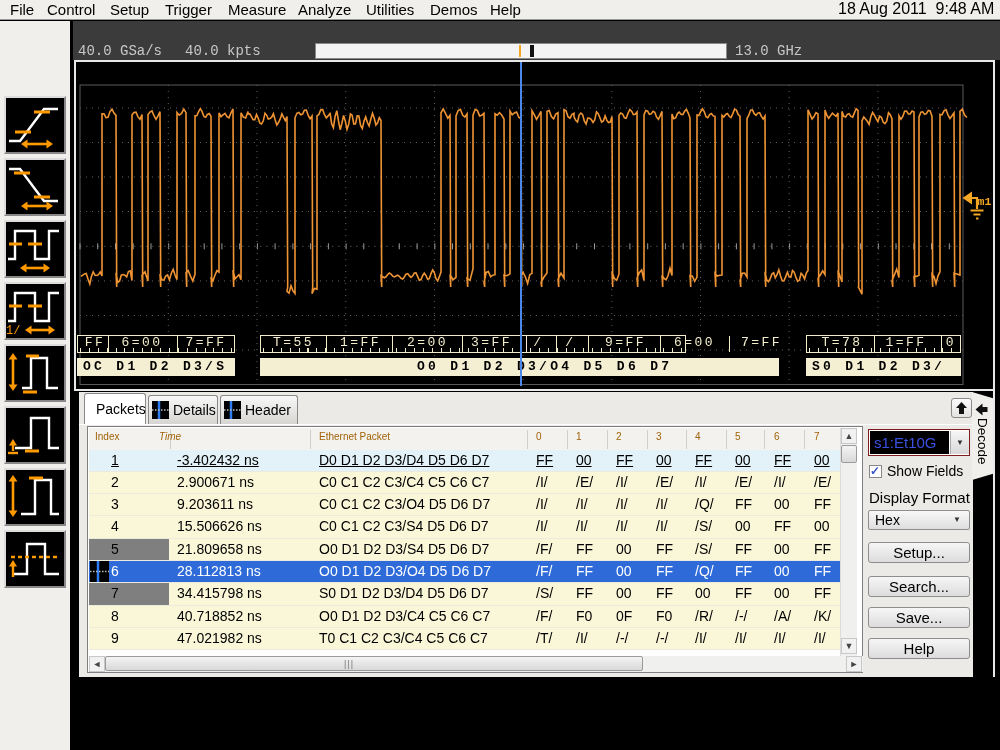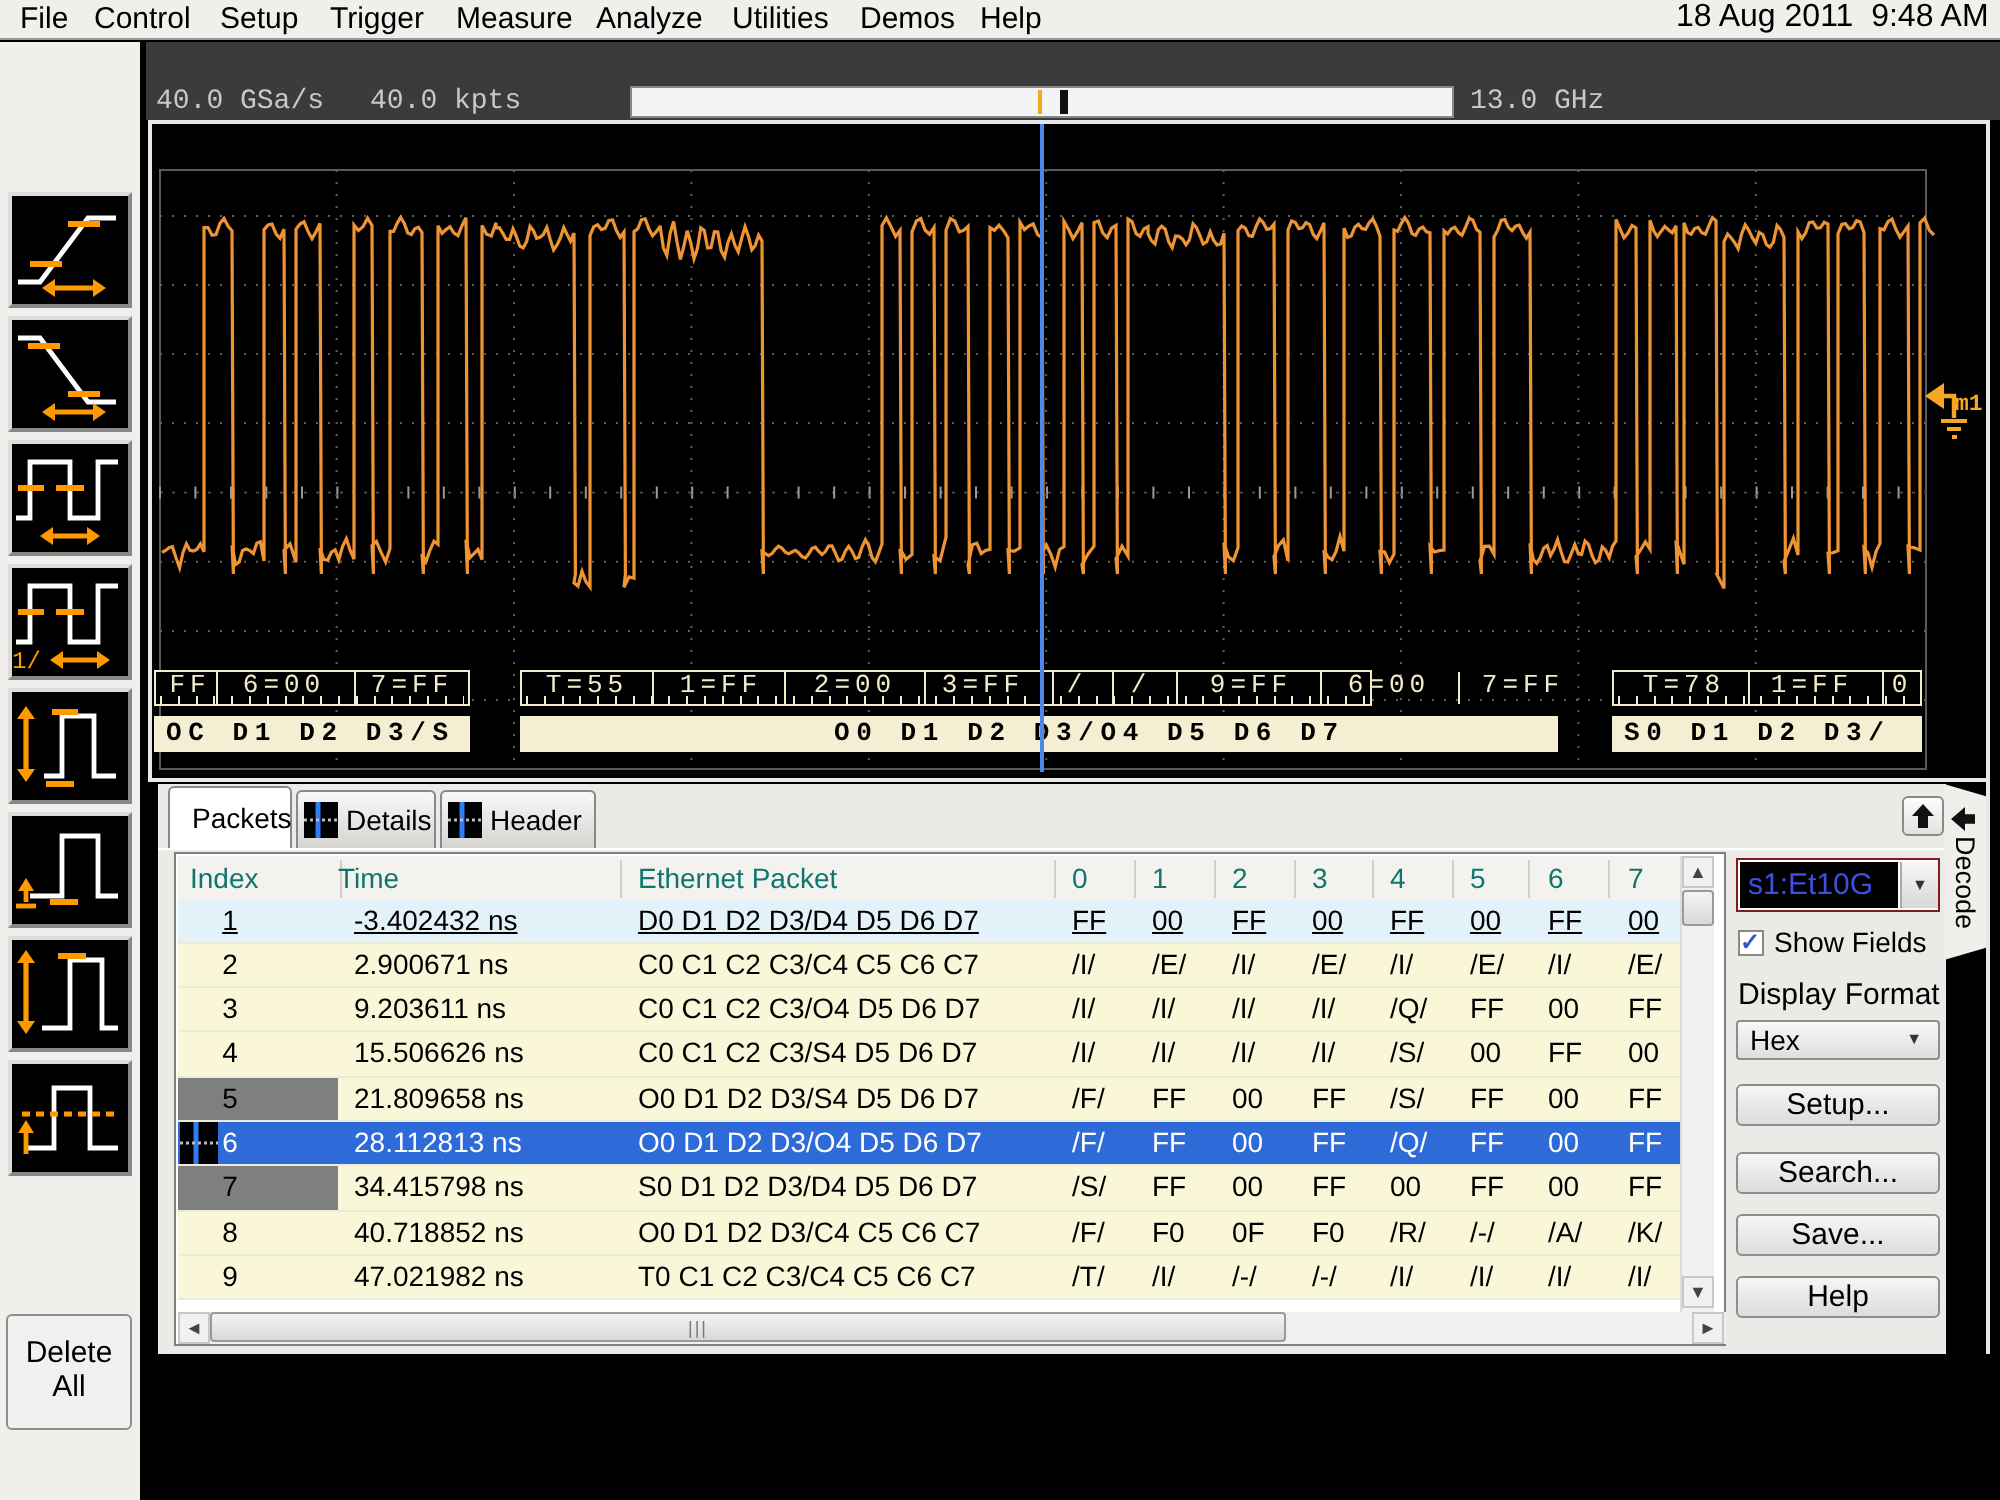--- a/index.html
+++ b/index.html
@@ -31,35 +31,35 @@
 #cursor { position:absolute; left:520px; top:62px; width:2px; height:324px; background:#4d87e8; }
 #panel { position:absolute; left:79px; top:392px; width:912px; height:285px; background:#ebeae7; }
 .tab { position:absolute; top:3px; height:29px; background:linear-gradient(#f8f8f8,#d6d5d2);
   border:1px solid #898989; border-bottom:none; border-radius:3px 3px 0 0; font-size:14px; color:#000; }
 #tab1 { left:5px; top:1px; width:62px; height:31px; background:#fff; z-index:3; }
 #tab1 span { position:absolute; left:11px; top:7px; }
 .tabicon { position:absolute; left:3px; top:5px; }
 #tabline { position:absolute; left:0px; top:32px; width:912px; height:1px; background:#fff; z-index:2; }
 #tframe { position:absolute; left:8px; top:34px; width:776px; height:247px; background:#fff; border:1px solid #7f7f7f; }
 #thead { position:absolute; left:1px; top:1px; width:756px; height:23px; background:#f3f2ef; border-bottom:1px solid #e0e0e0; }
-#thead span { position:absolute; top:3px; font-size:14px; color:#0f766e; }
+#thead span { position:absolute; top:3px; font-size:10px; color:#a16207; }
 .hsep { position:absolute; top:2px; width:1px; height:19px; background:#d0d0cb; }
 .trow { position:absolute; left:1px; width:752px; background:#faf7d9; font-size:14px; color:#000; border-bottom:1px solid #eceadc; }
 .trow.r1 { background:#e3f2f9; }
 .trow span { position:absolute; top:2px; }
 .trow .u { text-decoration:underline; }
 .gidx { position:absolute; left:0px; top:0px; width:80px; height:100%; background:#7f7f7f; }
 .trow.sel { background:#2e6bd8; color:#fff; }
 .rowicon { position:absolute; left:1px; top:0px; }
 .c0 { left:16px; width:20px; text-align:center; }
 .c1 { left:88px; }
 .c2 { left:230px; }
 .ch { position:absolute; }
 .c0h { left:6px; }
-.c1h { left:80px; }
+.c1h { left:70px;font-style:italic; }
 .c2h { left:230px; }
 .chh { position:absolute; }
 #vscroll { position:absolute; left:752px; top:1px; width:17px; height:228px; background:#f0f0ee; border-left:1px solid #dcdcdc; }
 #hscroll { position:absolute; left:1px; top:229px; width:774px; height:16px; background:#f0f0ee; }
 .sarr { position:absolute; width:16px; height:16px; background:#f1f1f1; border:1px solid #c8c8c8; color:#444;
   font-size:9px; text-align:center; line-height:15px; }
 .thumb { position:absolute; background:linear-gradient(#f4f4f4,#d8d8d8); border:1px solid #9a9a9a; border-radius:2px; }
 #rightpanel { position:absolute; left:781px; top:33px; width:131px; height:252px; }
 .rbtn { position:absolute; left:8px; width:102px; height:21px; background:linear-gradient(#f6f6f6,#dcdcdc);
   border:1px solid #8e8e8e; border-radius:3px; text-align:center; font-size:15px; color:#000; line-height:19px; }
@@ -158,21 +158,20 @@
     </div>
 <div class="sic" style="top:509px">
       <svg width="56" height="52" viewBox="0 0 56 52">
         <polyline points="7,42 21,42 21,12 39,12 39,42 53,42" fill="none" stroke="#ffffff" stroke-width="2.4"></polyline>
         <line x1="5" y1="25" x2="53" y2="25" stroke="#f90" stroke-width="2.4" stroke-dasharray="4 3"></line>
         <line x1="7" y1="45" x2="7" y2="33" stroke="#f90" stroke-width="2.4"></line>
         <path d="M7 28 l-4 6.5 h8 z" fill="#f90"></path>
       </svg>
     </div>
 
-<div class="sbtn" style="top:636px;height:58px;padding-top:10px">Delete<br>All</div>
 </div>
 <div id="topbar">
  <span class="abs" style="left:5px;top:22px">40.0 GSa/s</span>
  <span class="abs" style="left:112px;top:22px">40.0 kpts</span>
  <span class="abs" style="left:662px;top:22px">13.0 GHz</span>
  <div id="slider">
    <div class="abs" style="left:203px;top:1px;width:2px;height:12px;background:#f5a623"></div>
    <div class="abs" style="left:214px;top:1px;width:4px;height:12px;background:#111"></div>
  </div>
 </div>

